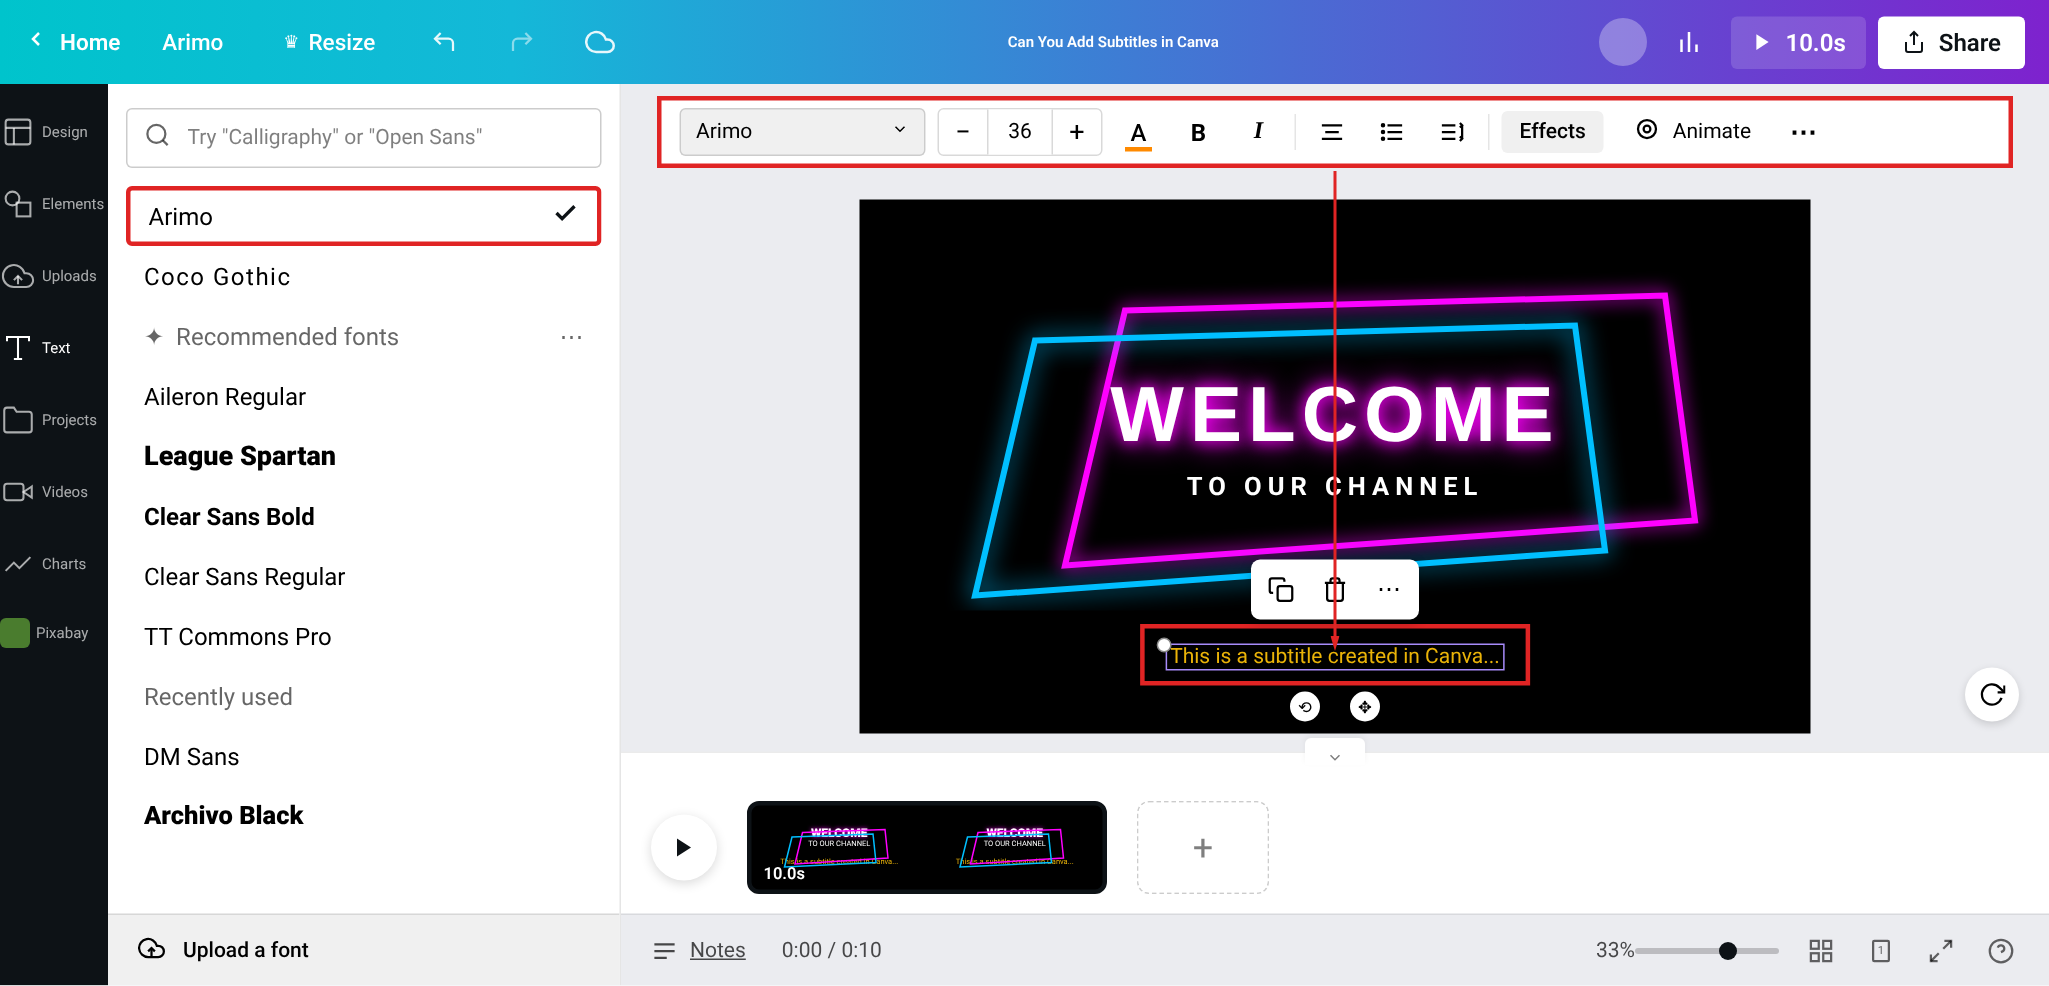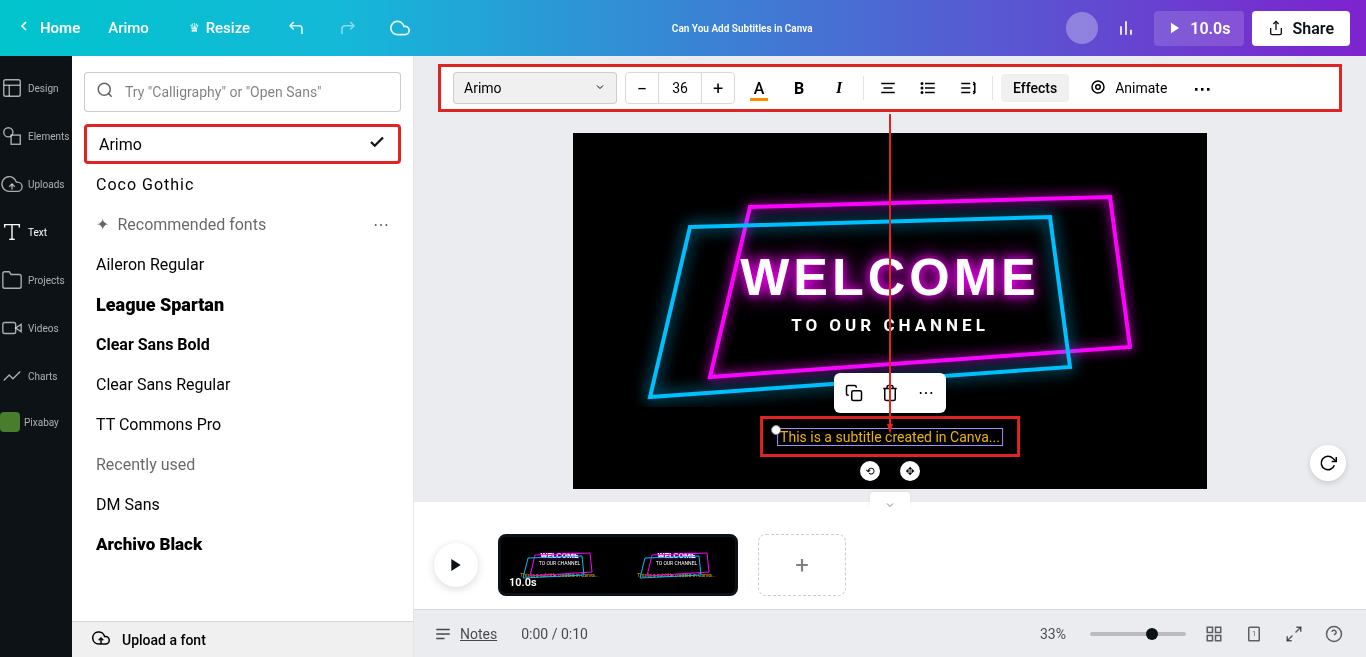--- a/index.html
+++ b/index.html
@@ -32,21 +32,21 @@
 .font-item { display: flex; align-items: center; justify-content: space-between; height: 40px; padding: 0 12px; font-size: 16px; cursor: pointer; }
 .font-item.selected { border: 3px solid #e02424; border-radius: 4px; }
 .checkmark { font-weight: bold; }
 .font-coco { font-family: Georgia, serif; letter-spacing: 1px; }
 .font-hitchcut { font-family: Impact, sans-serif; font-weight: 900; letter-spacing: -1px; font-size: 18px; text-transform: uppercase; }
 .font-league { font-weight: 900; font-size: 18px; }
 .font-clear-bold { font-weight: 700; }
 .font-archivo { font-weight: 900; font-size: 17px; }
 .section-header { height: 40px; display: flex; align-items: center; justify-content: space-between; padding: 0 12px; color: rgba(0,0,0,0.6); font-size: 16px; }
 .sparkle { margin-right: 8px; }
-.upload-font { height: 36px; border-top: 1px solid rgba(0,0,0,0.1); display: flex; align-items: center; padding: 0 20px; gap: 12px; cursor: pointer; font-size: 14px; font-weight: 500; background: #f0f0f0; }
+.upload-font { height: 48px; border-top: 1px solid rgba(0,0,0,0.1); display: flex; align-items: center; padding: 0 20px; gap: 12px; cursor: pointer; font-size: 14px; font-weight: 500; background: #f0f0f0; }
 .canvas-area { flex: 1; background: #ebecf0; display: flex; flex-direction: column; position: relative; overflow: hidden; }
 .text-toolbar { height: 48px; background: white; border-bottom: 1px solid rgba(0,0,0,0.1); display: flex; align-items: center; padding: 0 12px; gap: 8px; margin: 8px 24px 0 24px; border: 3px solid #e02424; }
 .font-dropdown { width: 164px; height: 32px; background: #f0f0f0; border: 1px solid rgba(0,0,0,0.15); border-radius: 4px; display: flex; align-items: center; justify-content: space-between; padding: 0 10px; font-size: 14px; cursor: pointer; }
 .size-group { display: flex; border: 1px solid rgba(0,0,0,0.15); border-radius: 4px; height: 32px; }
 .size-btn { width: 32px; display: flex; align-items: center; justify-content: center; cursor: pointer; font-size: 18px; }
 .size-input { width: 44px; text-align: center; border: none; border-left: 1px solid rgba(0,0,0,0.15); border-right: 1px solid rgba(0,0,0,0.15); font-size: 14px; }
 .tb-btn { width: 32px; height: 32px; display: flex; flex-direction: column; align-items: center; justify-content: center; cursor: pointer; border-radius: 4px; font-weight: 700; }
 .text-color-btn { position: relative; }
 .color-underline { width: 18px; height: 3px; background: #ff8a00; position: absolute; bottom: 3px; }
 .divider { width: 1px; height: 24px; background: rgba(0,0,0,0.1); }
@@ -71,21 +71,21 @@
 .play-btn-big { width: 44px; height: 44px; border-radius: 50%; background: white; box-shadow: 0 2px 8px rgba(0,0,0,0.15); display: flex; align-items: center; justify-content: center; cursor: pointer; }
 .timeline-clip { width: 240px; height: 62px; border: 3px solid #0d1216; border-radius: 8px; background: #000; position: relative; display: flex; align-items: center; justify-content: space-around; overflow: hidden; }
 .clip-thumb { width: 100px; height: 50px; background: #000; position: relative; display: flex; flex-direction: column; align-items: center; justify-content: center; }
 .clip-welcome { color: white; font-size: 8px; font-weight: 900; text-shadow: 0 0 3px #ff00ff; }
 .clip-sub { color: white; font-size: 5px; }
 .clip-subtitle { color: #eab308; font-size: 5px; margin-top: 6px; }
 .clip-time { position: absolute; bottom: 4px; left: 8px; color: white; font-size: 11px; font-weight: 600; z-index: 2; }
 .add-page-btn { width: 88px; height: 62px; border: 1px dashed rgba(0,0,0,0.2); border-radius: 8px; display: flex; align-items: center; justify-content: center; cursor: pointer; color: rgba(0,0,0,0.5); font-size: 24px; }
 .bottom-bar { height: 48px; border-top: 1px solid rgba(0,0,0,0.08); display: flex; align-items: center; padding: 0 20px; gap: 24px; font-size: 14px; }
 .notes-btn { display: flex; align-items: center; gap: 8px; cursor: pointer; color: rgba(0,0,0,0.7); text-decoration: underline; }
-.zoom-group { display: flex; align-items: center; gap: 24px; }
+.zoom-group { display: flex; align-items: center; gap: 0; }
 .zoom-slider { width: 96px; height: 4px; background: rgba(0,0,0,0.2); border-radius: 2px; position: relative; cursor: pointer; }
 .zoom-thumb { position: absolute; width: 12px; height: 12px; background: #0d1216; border-radius: 50%; top: -4px; left: 56px; }
 .bottom-right { margin-left: auto; display: flex; align-items: center; gap: 16px; }
 .bottom-icon { width: 24px; height: 24px; display: flex; align-items: center; justify-content: center; cursor: pointer; color: rgba(0,0,0,0.6); }
 .transition-handles { position: absolute; bottom: 176px; left: 50%; transform: translateX(-50%); display: flex; gap: 20px; }
 .t-handle { width: 20px; height: 20px; background: white; border-radius: 50%; box-shadow: 0 1px 4px rgba(0,0,0,0.2); display: flex; align-items: center; justify-content: center; font-size: 11px; cursor: pointer; }
 </style>
 </head>
 <body>
 

